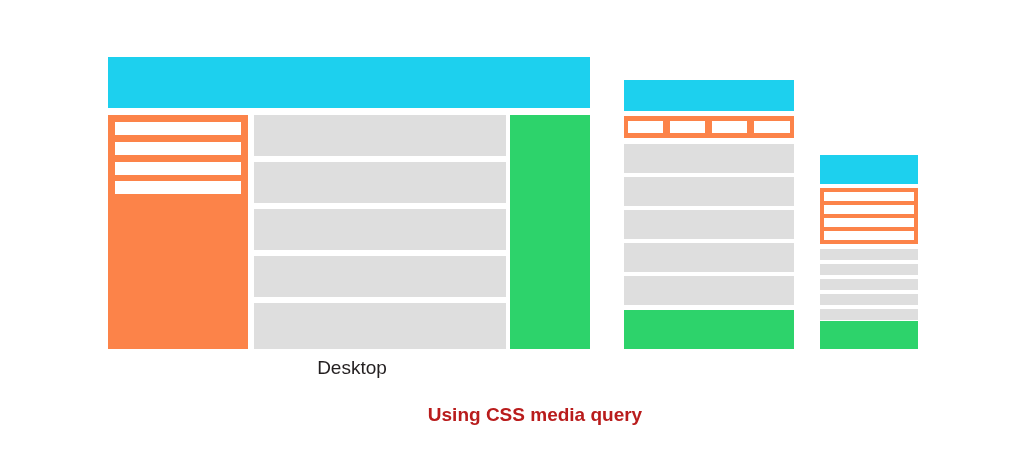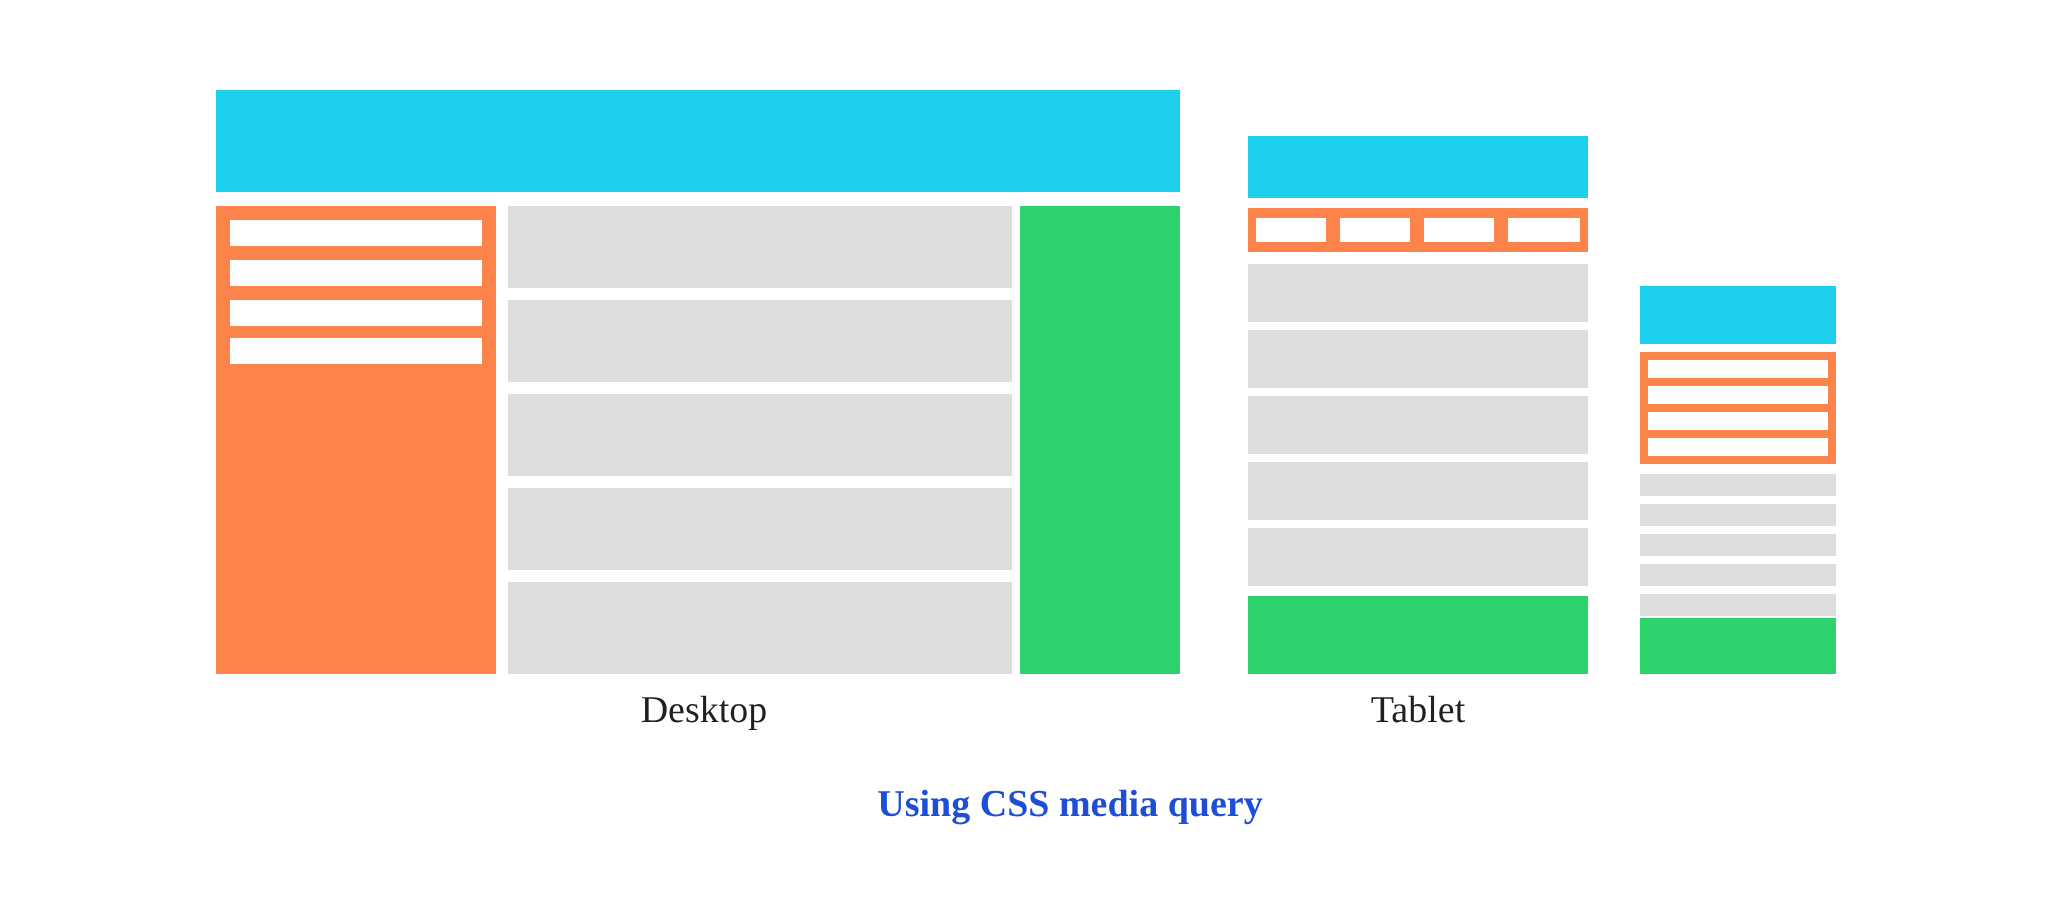--- a/index.html
+++ b/index.html
@@ -12,24 +12,23 @@
     width: 1024px;
     height: 450px;
     position: relative;
     overflow: hidden;
     font-family: "Liberation Sans", sans-serif;
     -webkit-font-smoothing: antialiased;
   }
 
   .stage {
     position: absolute;
-    left: 0; top: 4px;
+    left: 0; top: 16px;
     width: 1024px;
     height: 410px;
-    font-family: Liberation Serif, serif;
   }
 
   
   .blk { position: absolute; }
 
   .hdr   { background: #1DD0EE; }
   .nav   { background: #FC8349; }
   .body-blk { background: #DEDEDE; }
   .foot  { background: #2DD36B; }
   .navbar-white { background: #ffffff; position: absolute; }
@@ -45,21 +44,21 @@
     font-weight: 400;
     color: #231f20;
     line-height: 24px;
     white-space: nowrap;
   }
   .caption {
     position: absolute;
     text-align: center;
     font-size: 19px;
     font-weight: bold;
-    color: #1d4ed8;
+    color: #b91c1c;
     line-height: 24px;
     white-space: nowrap;
   }
 </style>
 </head>
 <body>
 
 <div class="stage">
 
   <div class="device" style="left:108px; top:41px; width:482px; height:292px;">
@@ -97,21 +96,20 @@
 
     <div class="blk body-blk" style="left:0px; top:64px; width:170px; height:29px;"></div>
     <div class="blk body-blk" style="left:0px; top:97px; width:170px; height:29px;"></div>
     <div class="blk body-blk" style="left:0px; top:130px; width:170px; height:29px;"></div>
     <div class="blk body-blk" style="left:0px; top:163px; width:170px; height:29px;"></div>
     <div class="blk body-blk" style="left:0px; top:196px; width:170px; height:29px;"></div>
 
     <div class="blk foot" style="left:0px; top:230px; width:170px; height:39px;"></div>
   </div>
 
-  <div class="device-label" style="left:609px; top:340px; width:200px;">Tablet</div>
 
   <div class="device" style="left:820px; top:139px; width:98px; height:194px;">
 
     <div class="blk hdr" style="left:0px; top:0px; width:98px; height:29px;"></div>
 
     <div class="blk nav" style="left:0px; top:33px; width:98px; height:56px;">
       <div class="navbar-white" style="left:4px; top:4px; width:90px; height:9px;"></div>
       <div class="navbar-white" style="left:4px; top:17px; width:90px; height:9px;"></div>
       <div class="navbar-white" style="left:4px; top:30px; width:90px; height:9px;"></div>
       <div class="navbar-white" style="left:4px; top:43px; width:90px; height:9px;"></div>

